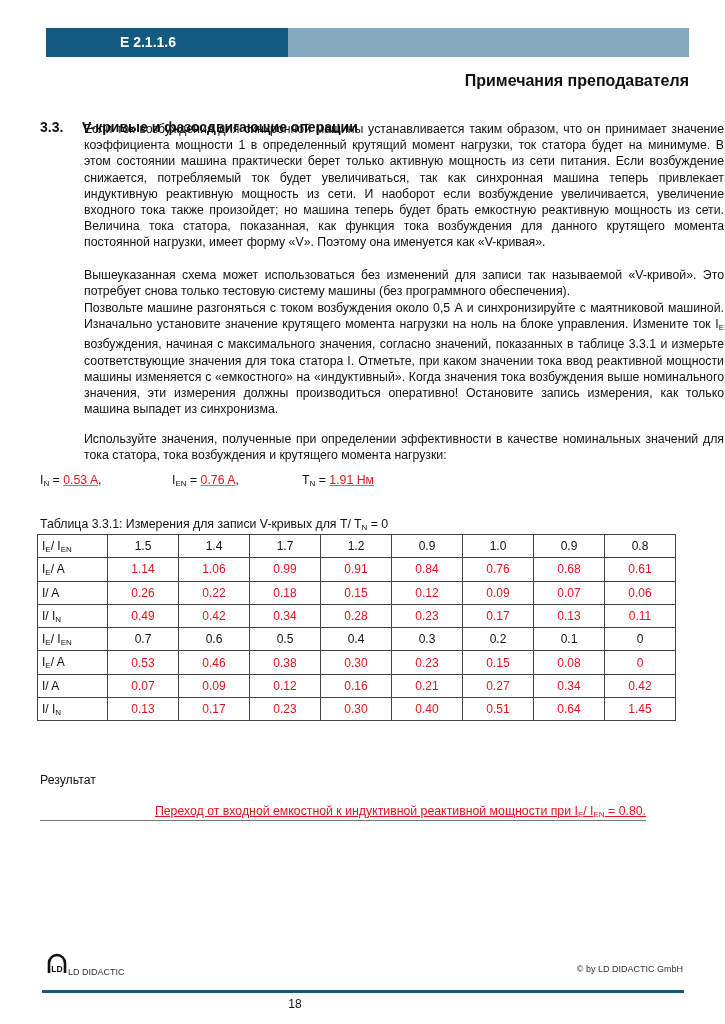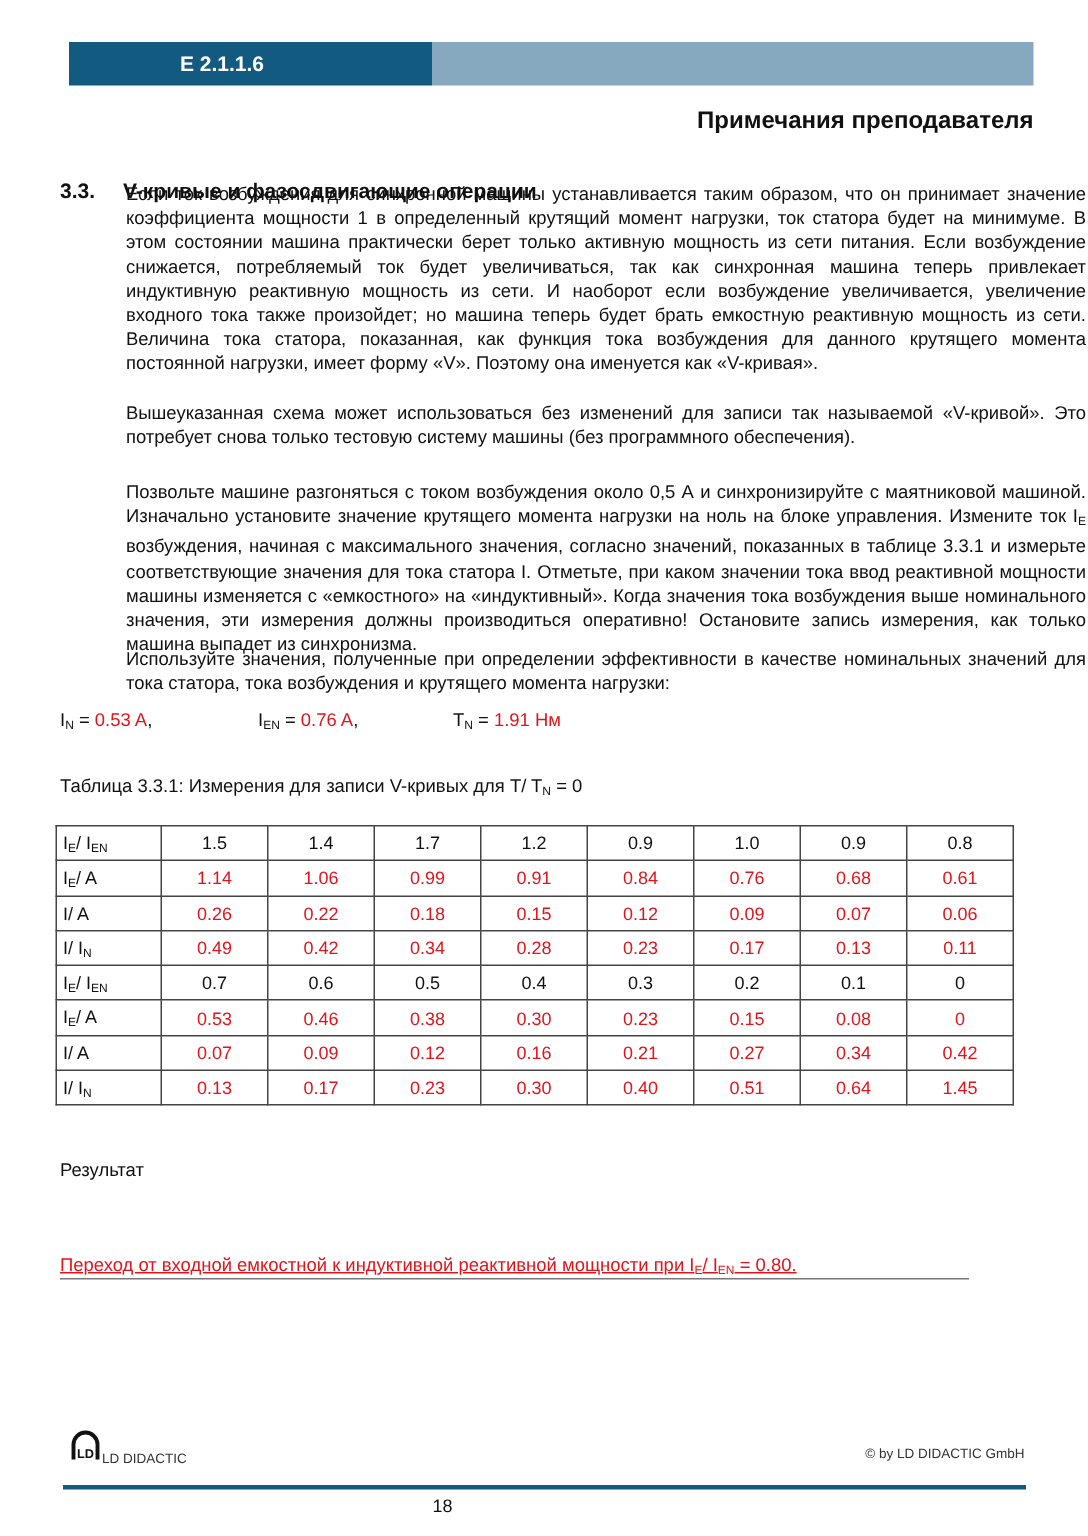--- a/index.html
+++ b/index.html
@@ -8,36 +8,36 @@
   .hdr-dark { position: absolute; left: 46px; top: 28px; width: 242px; height: 29px; background: #135a80; }
   .hdr-light { position: absolute; left: 288px; top: 28px; width: 401px; height: 29px; background: #87a9bf; }
   .hdr-code { position: absolute; left: 46px; top: 28px; width: 204px; height: 29px; line-height: 29px;
               text-align: center; color: #fff; font-weight: bold; font-size: 14px; }
   .notes-label { position: absolute; right: 36px; top: 72px; font-size: 16px; font-weight: bold; }
   .sec-title { position: absolute; left: 40px; top: 91px; font-size: 14px; font-weight: bold; }
   .sec-title .num { display: inline-block; width: 42px; margin-top: 28px; }
   .para { position: absolute; left: 40px; width: 640px; font-size: 12.3px; line-height: 16.2px; text-align: justify; margin-left: 44px; }
   .p1 { top: 121px; }
   .p2 { top: 267px; }
-  .p3 { top: 320px; }
+  .p3 { top: 300px; }
   .p4 { top: 431px; }
   sub { font-size: 8px; vertical-align: -2px; }
   .nominals { position: absolute; left: 40px; top: 473px; font-size: 12.3px; width: 640px; height: 18px; }
   .nominals span.item { position: absolute; top: 0; }
   .red { color: #e0151c; }
-  .ul { text-decoration-color: #888; }
+  .ul { text-decoration: underline; text-decoration-color: #888; }
   .caption { position: absolute; left: 40px; top: 517px; font-size: 12.3px; }
-  table.meas { position: absolute; left: 37px; top: 550px; border-collapse: collapse; font-size: 12px; }
+  table.meas { position: absolute; left: 37px; top: 534px; border-collapse: collapse; font-size: 12px; }
   table.meas td { border: 1px solid #444; height: 22.3px; padding: 0; text-align: center; width: 70px; }
   table.meas td.rl { text-align: left; padding-left: 4px; width: 65px; }
   table.meas td.v { color: #e0151c; }
   table.meas td.k { color: #111; }
   .result-label { position: absolute; left: 40px; top: 773px; font-size: 12.3px; }
-  .result-line { position: absolute; left: 40px; top: 836px; width: 606px; border-bottom: 1px solid #777;
-                 font-size: 12.3px; color: #e0151c; padding-bottom: 1px; }
+  .result-line { position: absolute; left: 40px; top: 804px; width: 606px; border-bottom: 1px solid #777;
+                 font-size: 12.3px; color: #e0151c; padding-bottom: 1px; text-align: right; }
   .result-line .u { text-decoration: underline; }
   .logo { position: absolute; left: 46px; top: 953px; width: 22px; height: 22px; }
   .logo-text { position: absolute; left: 68px; top: 967px; font-size: 9px; color: #333; }
   .copyright { position: absolute; right: 42px; top: 964px; font-size: 9px; color: #333; }
   .footer-rule { position: absolute; left: 42px; top: 990px; width: 642px; height: 3px; background: #135a80; }
   .page-num { position: absolute; left: 0; width: 590px; top: 997px; text-align: center; font-size: 12px; }
 </style>
 </head>
 <body>
 

